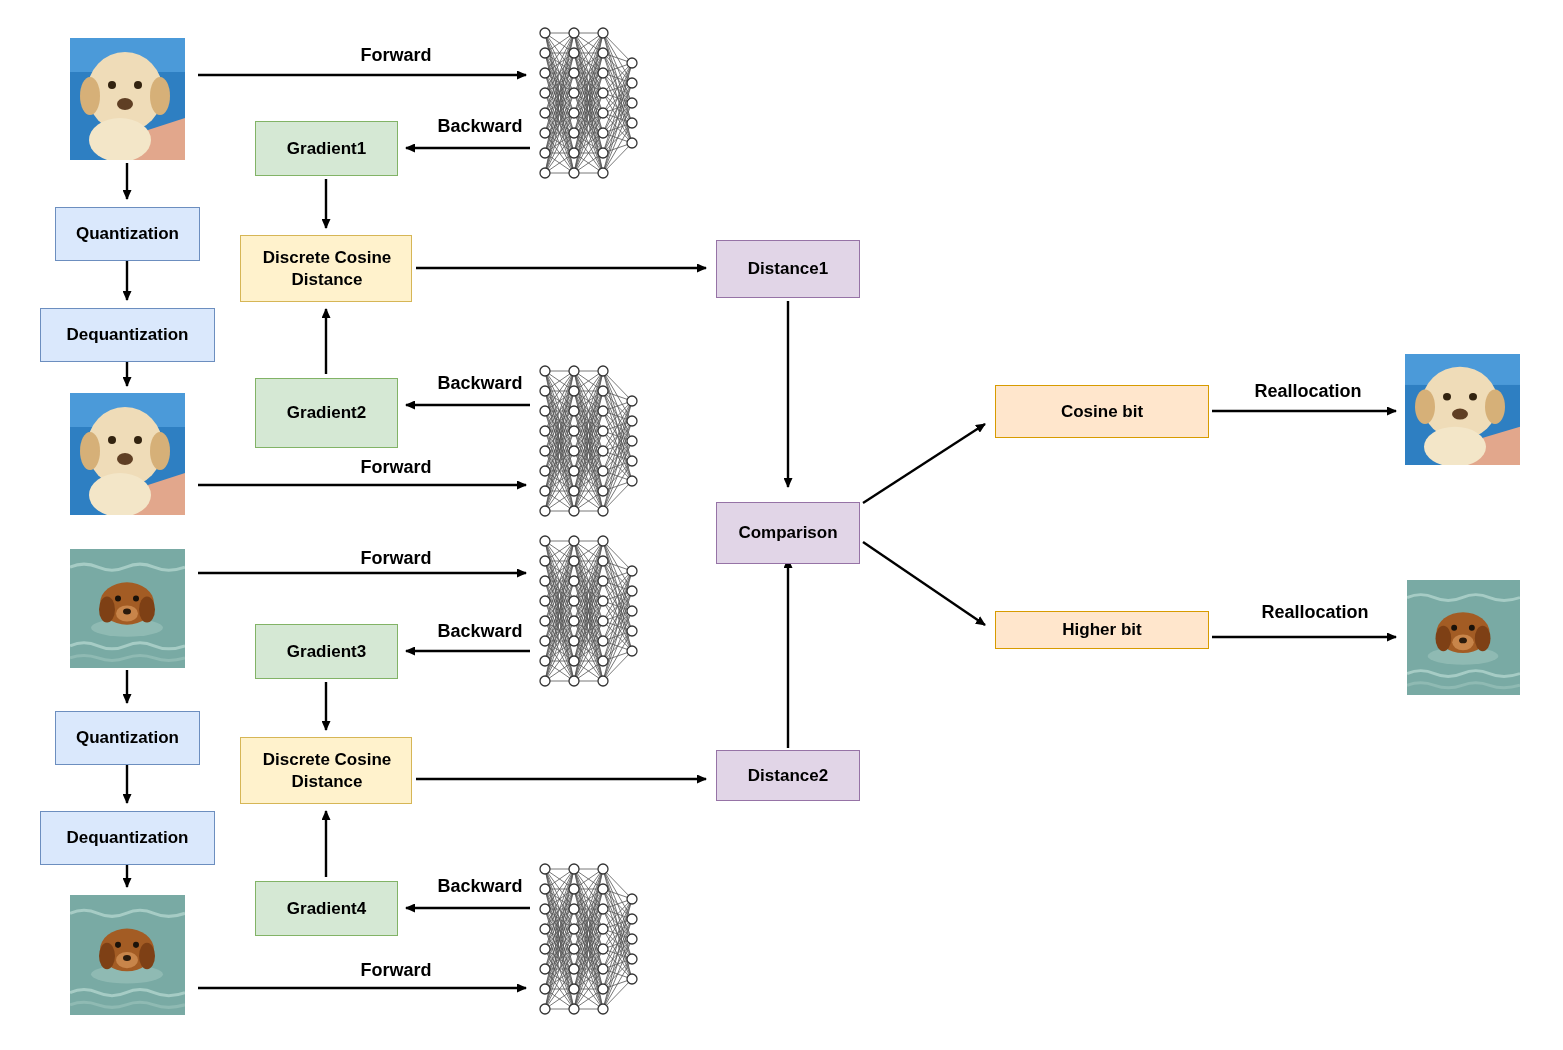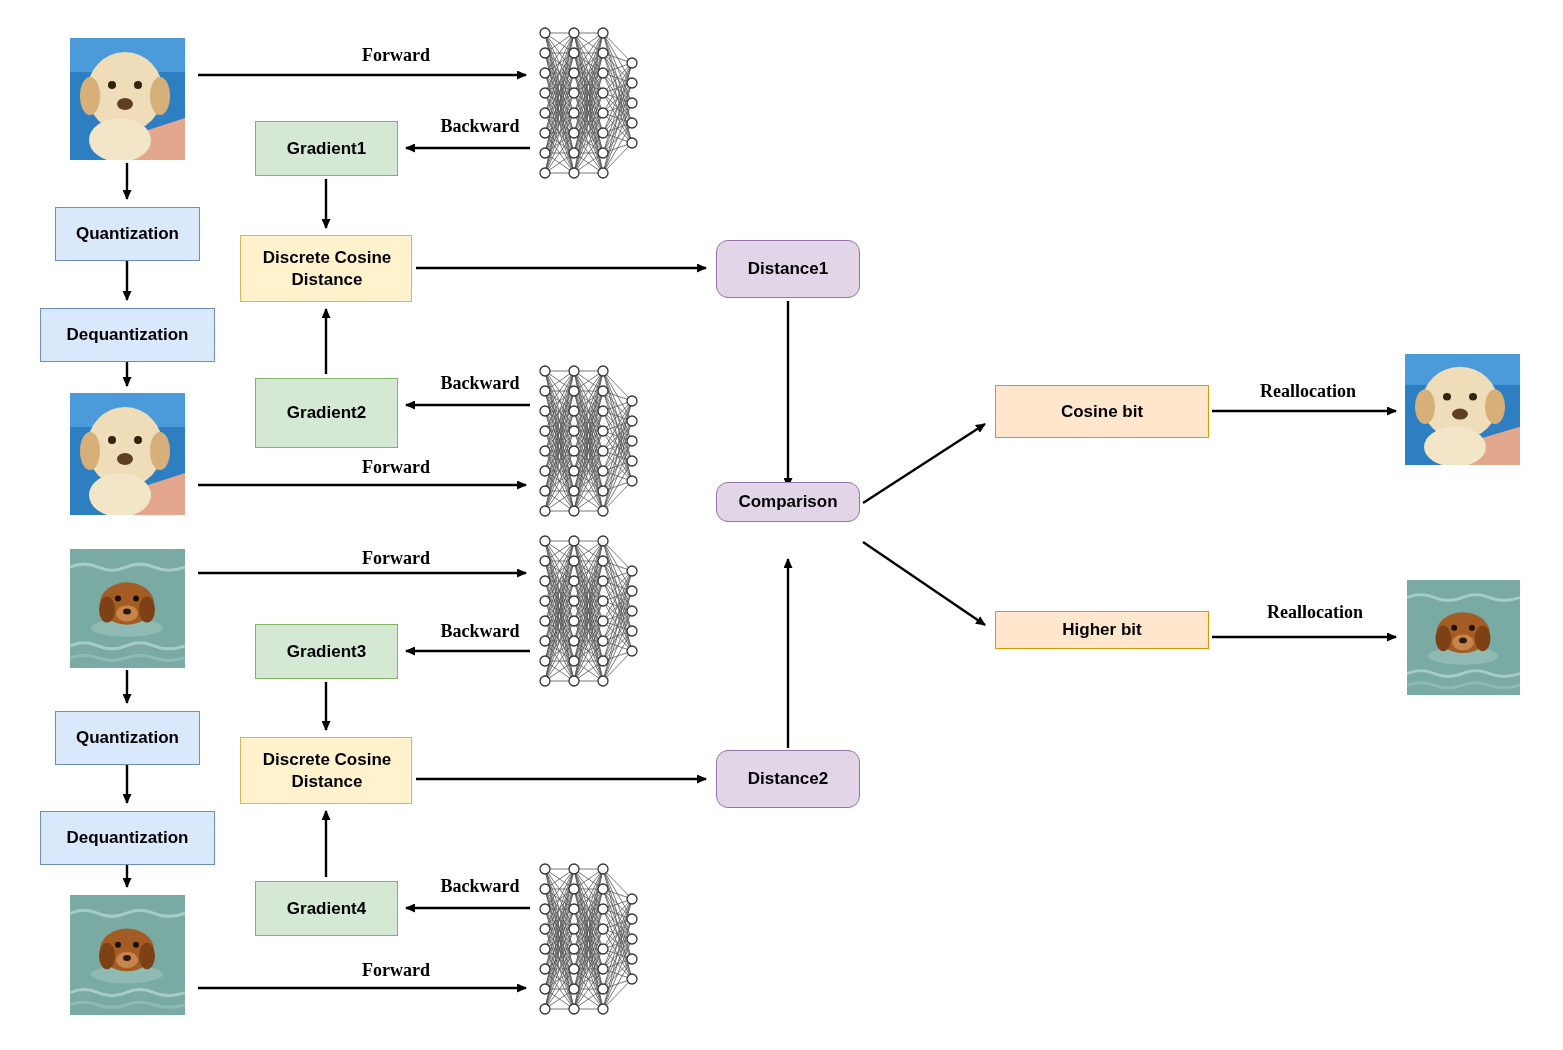--- a/index.html
+++ b/index.html
@@ -16,25 +16,25 @@
     font-family:"Liberation Sans",sans-serif;color:#000;overflow:hidden;
   }
   .box{
     position:absolute;display:flex;align-items:center;justify-content:center;
     text-align:center;font-weight:bold;font-size:17px;line-height:1.25;
     box-sizing:border-box;border:1.6px solid #000;padding:2px 6px;
   }
   .box.blue{background:var(--quantization-fill);border-color:var(--quantization-border);}
   .box.green{background:var(--gradient-fill);border-color:var(--gradient-border);}
   .box.yellow{background:var(--dcd-fill);border-color:var(--dcd-border);padding-left:8px;}
-  .box.purple{background:var(--distance-fill);border-color:var(--distance-border);border-radius:12px;}
+  .box.purple{background:var(--distance-fill);border-color:var(--distance-border);}
   .box.orange{background:var(--bit-fill);border-color:var(--bit-border);}
   .elabel{
     position:absolute;transform:translateX(-50%);font-weight:bold;font-size:18px;
-    white-space:nowrap;background:#fff;padding:0 2px;font-family:Liberation Serif, serif;
+    white-space:nowrap;background:#fff;padding:0 2px;
   }
   .photo{position:absolute;overflow:hidden;}
   .photo svg{display:block;width:100%;height:100%;}
   .nn{position:absolute;}
   .overlay{position:absolute;left:0;top:0;pointer-events:none;}
 </style>
 </head>
 <body>
 
 <div id="canvas">
@@ -991,22 +991,22 @@
 
   <div class="box green" style="left:255px;top:121px;width:143px;height:55px">Gradient1</div>
   <div class="box green" style="left:255px;top:378px;width:143px;height:70px">Gradient2</div>
   <div class="box green" style="left:255px;top:624px;width:143px;height:55px">Gradient3</div>
   <div class="box green" style="left:255px;top:881px;width:143px;height:55px">Gradient4</div>
 
   <div class="box yellow" style="left:240px;top:235px;width:172px;height:67px">Discrete Cosine Distance</div>
   <div class="box yellow" style="left:240px;top:737px;width:172px;height:67px">Discrete Cosine Distance</div>
 
   <div class="box purple" style="left:716px;top:240px;width:144px;height:58px">Distance1</div>
-  <div class="box purple" style="left:716px;top:482px;width:144px;height:40px">Comparison</div>
-  <div class="box purple" style="left:716px;top:750px;width:144px;height:58px">Distance2</div>
+  <div class="box purple" style="left:716px;top:502px;width:144px;height:62px">Comparison</div>
+  <div class="box purple" style="left:716px;top:750px;width:144px;height:51px">Distance2</div>
 
   <div class="box orange" style="left:995px;top:385px;width:214px;height:53px">Cosine bit</div>
   <div class="box orange" style="left:995px;top:611px;width:214px;height:38px">Higher bit</div>
 
   <div class="elabel" style="left:396px;top:45px">Forward</div>
   <div class="elabel" style="left:480px;top:116px">Backward</div>
   <div class="elabel" style="left:480px;top:373px">Backward</div>
   <div class="elabel" style="left:396px;top:457px">Forward</div>
   <div class="elabel" style="left:396px;top:548px">Forward</div>
   <div class="elabel" style="left:480px;top:621px">Backward</div>

